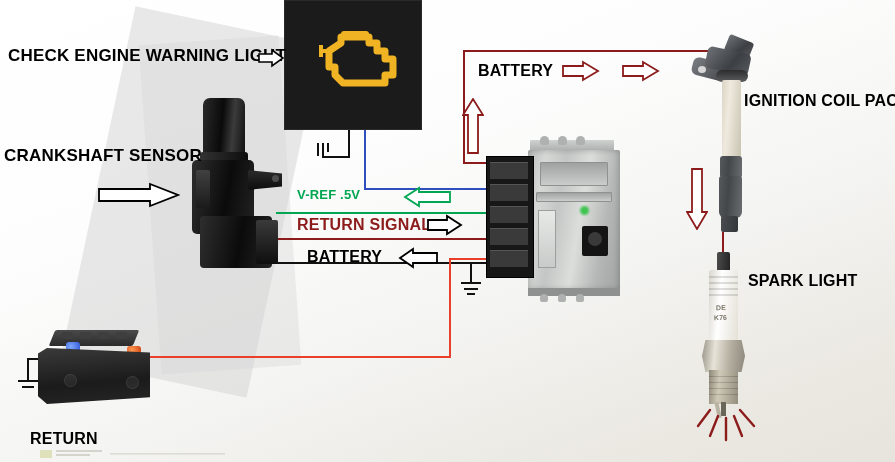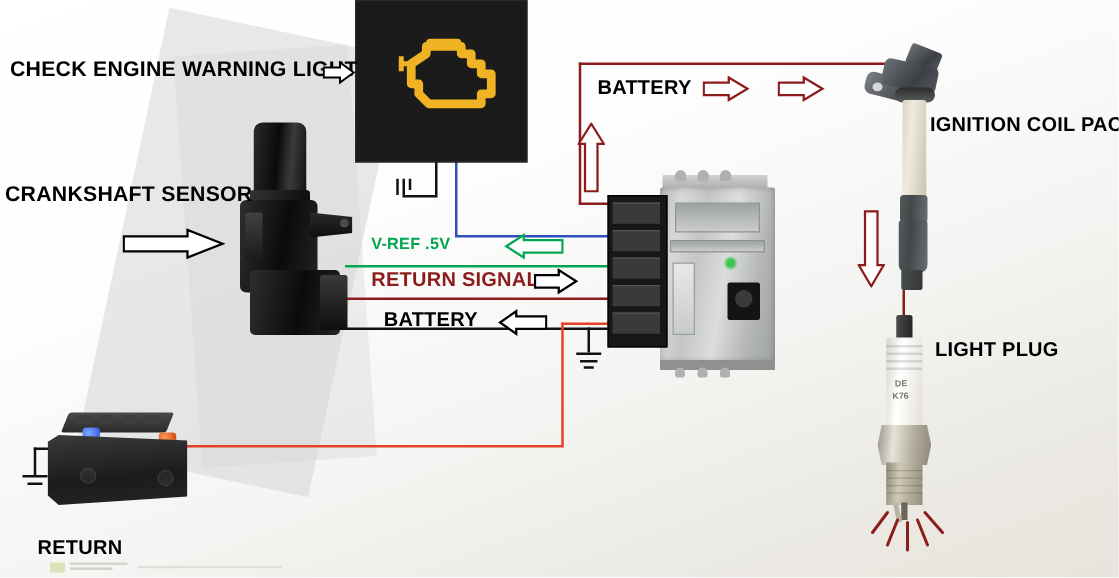--- a/index.html
+++ b/index.html
@@ -242,21 +242,21 @@
     <svg style="position:absolute;left:-4px;top:150px;" width="78" height="48" viewBox="0 0 78 48">
       <g stroke="#8c1c1c" stroke-width="2.4" stroke-linecap="round">
         <line x1="22" y1="8" x2="10" y2="24"></line>
         <line x1="30" y1="14" x2="22" y2="34"></line>
         <line x1="38" y1="16" x2="38" y2="38"></line>
         <line x1="46" y1="14" x2="54" y2="34"></line>
         <line x1="52" y1="8" x2="66" y2="24"></line>
       </g>
     </svg>
   </div>
-  <div class="lbl" style="left:748px;top:272px;font-size:16px;">LIGHT PLUG</div>
+  <div class="lbl" style="left:748px;top:272px;font-size:16px;">SPARK LIGHT</div>
 
   <div style="position:absolute;left:30px;top:330px;width:150px;height:80px;">
     <div class="bt-top" style="left:22px;top:0px;width:84px;height:16px;transform:skewX(-22deg);"></div>
     <div class="bt-cap" style="left:32px;top:2px;width:11px;height:7px;"></div>
     <div class="bt-cap" style="left:50px;top:2px;width:11px;height:7px;"></div>
     <div class="bt-cap" style="left:68px;top:2px;width:11px;height:7px;"></div>
     <div class="bt-cap" style="left:86px;top:2px;width:11px;height:7px;"></div>
     <div class="bt-term-neg" style="left:36px;top:12px;width:14px;height:16px;"></div>
     <div class="bt-term-pos" style="left:97px;top:16px;width:14px;height:13px;"></div>
     <div class="bt-body" style="left:8px;top:18px;width:112px;height:56px;

